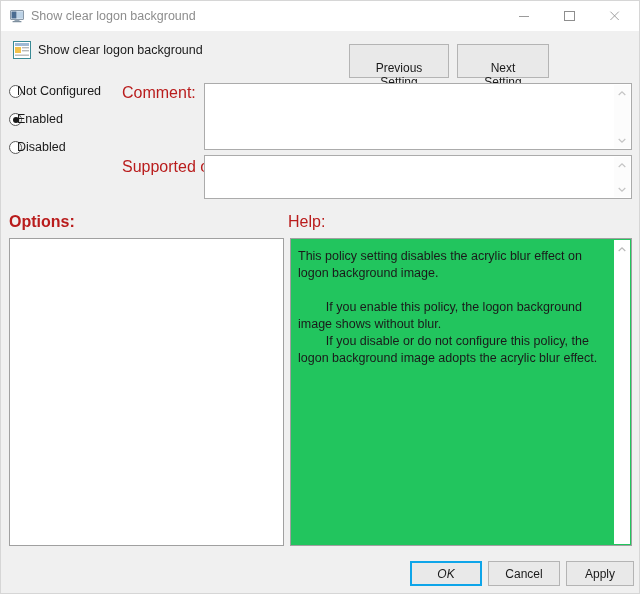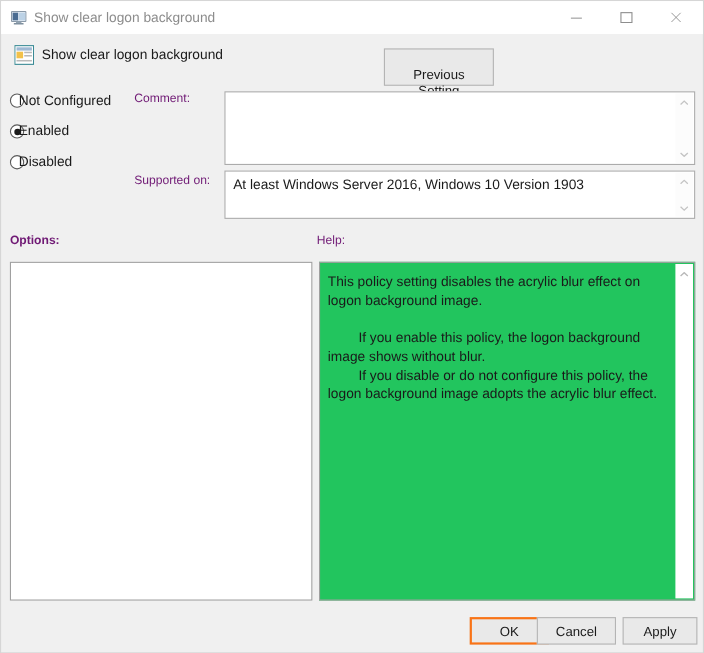--- a/index.html
+++ b/index.html
@@ -129,22 +129,22 @@
     left: 8px; top: 0;
     font-size: 12.5px;
     color: #1a1a1a;
     white-space: nowrap;
     line-height: 17px;
   }
 
   
   .field-label {
     position: absolute;
-    font-size: 11px;
-    color: #701a75;
+    font-size: 16px;
+    color: #b91c1c;
     white-space: nowrap;
   }
   #label-comment      { left: 121px; top: 83px; }
   #label-supported-on { left: 121px; top: 157px; }
   #label-options      { left: 8px;   top: 212px; font-weight: bold; }
   #label-help         { left: 287px; top: 212px; }
 
   
   .tbox {
     position: absolute;
@@ -227,22 +227,23 @@
     background: #e9e9e9;
     border: 1px solid #b4b4b4;
     box-sizing: border-box;
     font-family: "Liberation Sans", sans-serif;
     font-size: 12px;
     color: #1a1a1a;
     cursor: default;
     padding: 0;
   }
   #btn-ok {
-    left: 426px; width: 72px;
-    border: 2px solid #f97316;
+    left: 409px; width: 72px;
+    border: 2px solid #0ea5e9;
+    font-style: italic;
   }
   #btn-cancel { left: 487px; width: 72px; }
   #btn-apply  { left: 565px; width: 68px; text-align: center; }
 </style>
 </head>
 <body>
 
 <div id="window">
 
   <div id="titlebar">
@@ -282,20 +283,21 @@
         <rect x="2" y="6" width="6" height="6" fill="#f2c14a"></rect>
         <rect x="9" y="6" width="7" height="1.4" fill="#b9b9b9"></rect>
         <rect x="9" y="9" width="7" height="1.4" fill="#b9b9b9"></rect>
         <rect x="2" y="13.5" width="14" height="1.4" fill="#b9b9b9"></rect>
       </svg>
     </span>
     <span id="header-title">Show clear logon background</span>
   </div>
 
   <button class="topbtn" id="btn-prev-setting">Previous Setting</button>
+  <button class="topbtn" id="btn-next-setting">Next Setting</button>
 
   <div class="radio-row" id="radio-not-configured">
     <span class="radio-mark"></span>
     <span class="radio-label">Not Configured</span>
   </div>
   <div class="radio-row" id="radio-enabled">
     <span class="radio-mark checked"></span>
     <span class="radio-label">Enabled</span>
   </div>
   <div class="radio-row" id="radio-disabled">
@@ -314,21 +316,20 @@
       <div class="arw dn">
         <svg width="8" height="5" viewBox="0 0 8 5">
           <path d="M0.7 1 L4 4.1 L7.3 1" stroke="#c4c4c4" stroke-width="1.2" fill="none"></path>
         </svg>
       </div>
     </div>
   </div>
 
   <span class="field-label" id="label-supported-on">Supported on:</span>
   <div class="tbox" id="supported-box">
-    <span id="supported-text">At least Windows Server 2016, Windows 10 Version 1903</span>
     <div class="mini-sb">
       <div class="arw up">
         <svg width="8" height="5" viewBox="0 0 8 5">
           <path d="M0.7 4 L4 0.9 L7.3 4" stroke="#c4c4c4" stroke-width="1.2" fill="none"></path>
         </svg>
       </div>
       <div class="arw dn">
         <svg width="8" height="5" viewBox="0 0 8 5">
           <path d="M0.7 1 L4 4.1 L7.3 1" stroke="#c4c4c4" stroke-width="1.2" fill="none"></path>
         </svg>

